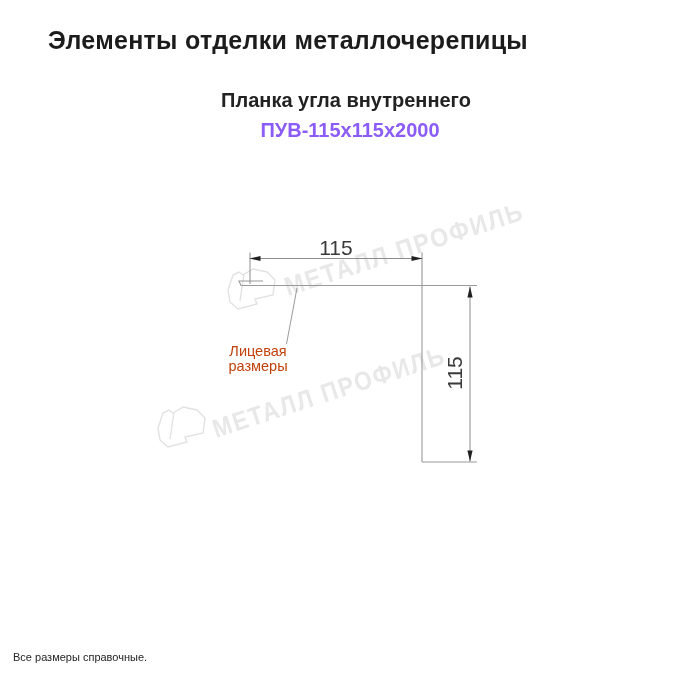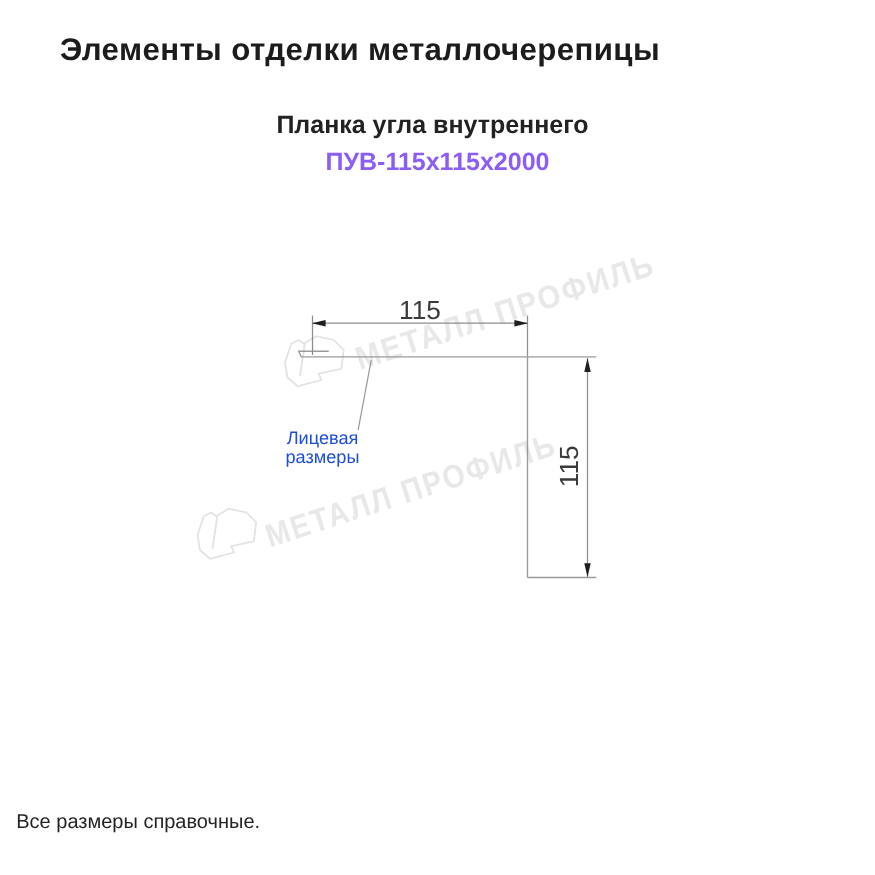--- a/index.html
+++ b/index.html
@@ -17,25 +17,25 @@
     top:89px;left:0;width:692px;text-align:center;
     font-size:20px;font-weight:bold;color:#222;
   }
   .product-code{
     top:119px;left:0;width:700px;text-align:center;
     font-size:20px;font-weight:bold;color:#8b5cf6;
   }
   .drawing{position:absolute;left:0;top:0;width:700px;height:700px;}
   .face-label{
     left:224px;top:344px;width:68px;text-align:center;
-    font-size:14.5px;line-height:14.5px;color:#1d4ed8;
+    font-size:14.5px;line-height:14.5px;color:#c2410c;
   }
   .footer{
     left:13px;top:649px;width:640px;
-    font-size:16px;line-height:17.5px;color:#242424;
+    font-size:11px;line-height:17.5px;color:#242424;
   }
   
   .pline{stroke:#9a9a9a;stroke-width:1.1;fill:none;}
   .dline{stroke:#8c8c8c;stroke-width:1;fill:none;}
   .leader{stroke:#9a9a9a;stroke-width:1;fill:none;}
   .arrow{fill:#1f1f1f;stroke:none;}
   .dimtext{font-size:21px;fill:#3a3a3a;font-family:"Liberation Sans",sans-serif;}
   .wm-text{font-size:26px;font-weight:bold;fill:#e8e8e8;letter-spacing:2px;
            font-family:"Liberation Sans",sans-serif;}
   .wm-logo{stroke:#e2e2e2;stroke-width:1.4;fill:none;}

